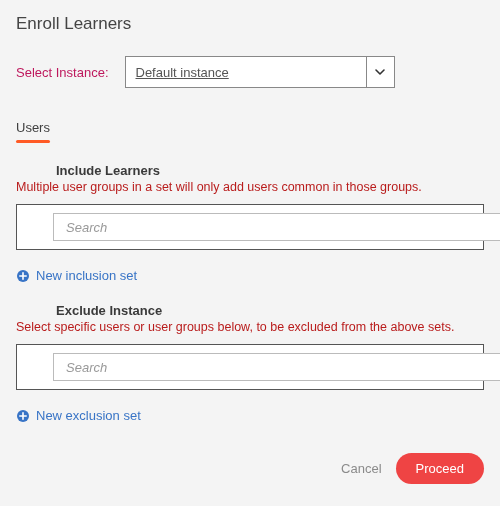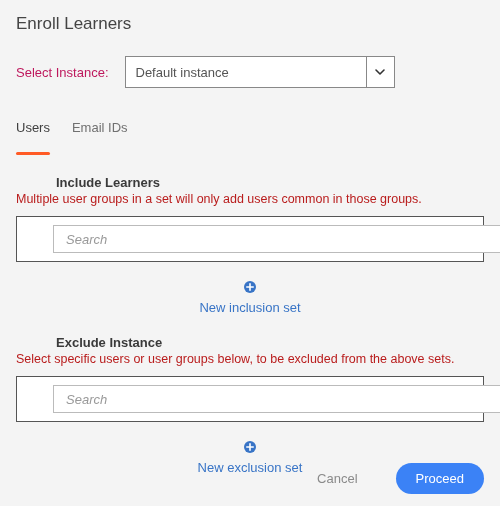--- a/index.html
+++ b/index.html
@@ -38,36 +38,37 @@
     width: 270px;
     height: 32px;
   }
   .select-value {
     flex: 1;
     padding: 0 10px;
     display: flex;
     align-items: center;
     color: #555;
     font-size: 13px;
+    text-decoration: underline;
   }
   .select-caret {
     width: 28px;
     border-left: 1px solid #888;
     display: flex;
     align-items: center;
     justify-content: center;
   }
 
   .tabs {
     display: flex;
     gap: 22px;
     margin-bottom: 6px;
   }
   .tab {
-    padding: 4px 0 20px 0;
+    padding: 4px 0 8px 0;
     color: #707070;
     font-size: 13px;
     cursor: pointer;
     position: relative;
   }
   .tab.active { color: #404040; }
   .tab.active::after {
     content: "";
     position: absolute;
     left: 0; right: 0; bottom: 0;
@@ -108,44 +109,43 @@
   .search-input::placeholder { color: #999; font-style: italic; }
 
   .add-link {
     display: flex;
     align-items: center;
     gap: 6px;
     margin-top: 18px;
     color: #3874c6;
     font-size: 13px;
     cursor: pointer;
-    flex-direction: column;
   }
   .plus-icon {
     width: 14px; height: 14px;
     display: inline-flex;
     align-items: center;
     justify-content: center;
   }
 
   .footer {
     position: absolute;
     right: 16px;
-    bottom: 12px;
-    display: flex;
-    align-items: center;
-    gap: 38px;
+    bottom: 22px;
+    display: flex;
+    align-items: center;
+    gap: 14px;
   }
   .btn-cancel {
     color: #8a8a8a;
     font-size: 13px;
     cursor: pointer;
   }
   .btn-proceed {
-    background: #3b82f6;
+    background: #ef4444;
     color: #fff;
     font-size: 13px;
     padding: 8px 20px;
     border-radius: 18px;
     cursor: pointer;
     border: none;
   }
 </style>
 </head>
 <body>
@@ -160,21 +160,20 @@
       <div class="select-caret">
         <svg width="12" height="12" viewBox="0 0 12 12">
             <path d="M2 4 L6 8 L10 4" stroke="#333" stroke-width="1.6" fill="none" stroke-linecap="round" stroke-linejoin="round"></path>
           </svg>
       </div>
     </div>
   </div>
 
   <div class="tabs">
     <div class="tab active">Users</div>
-    <div class="tab">Email IDs</div>
   </div>
 
   <div class="section">
     <h2>Include Learners</h2>
     <div class="desc">Multiple user groups in a set will only add users common in those groups.</div>
     <div class="search-box">
       <input class="search-input" type="text" placeholder="Search" style="">
     </div>
     <div class="add-link">
       <span class="plus-icon">

